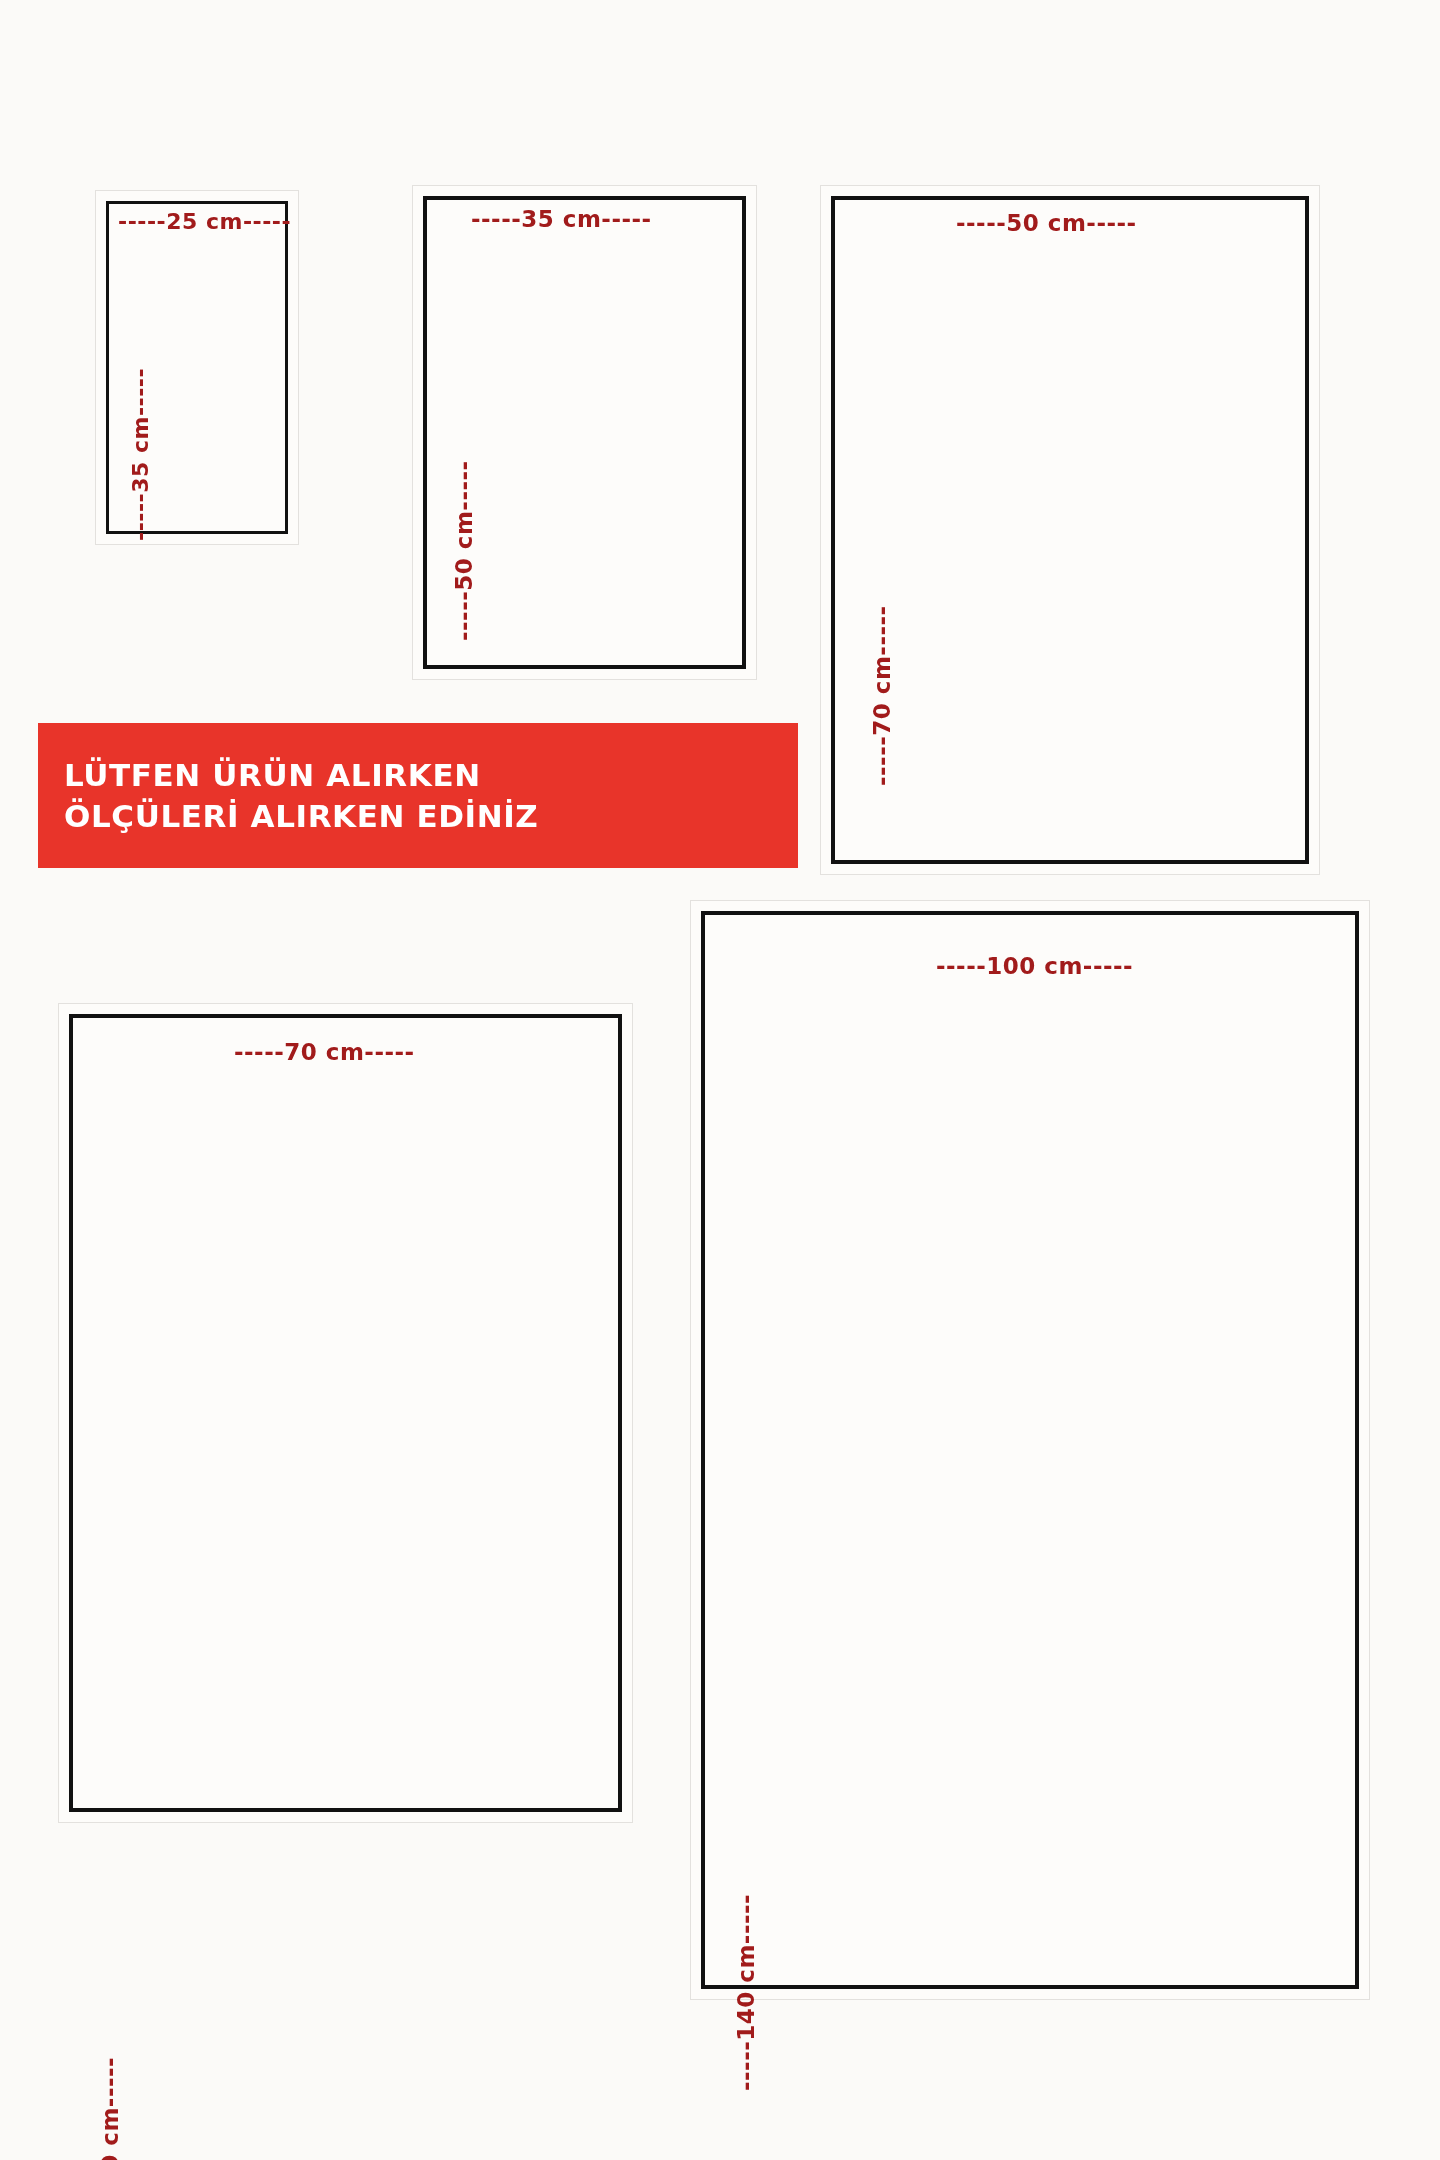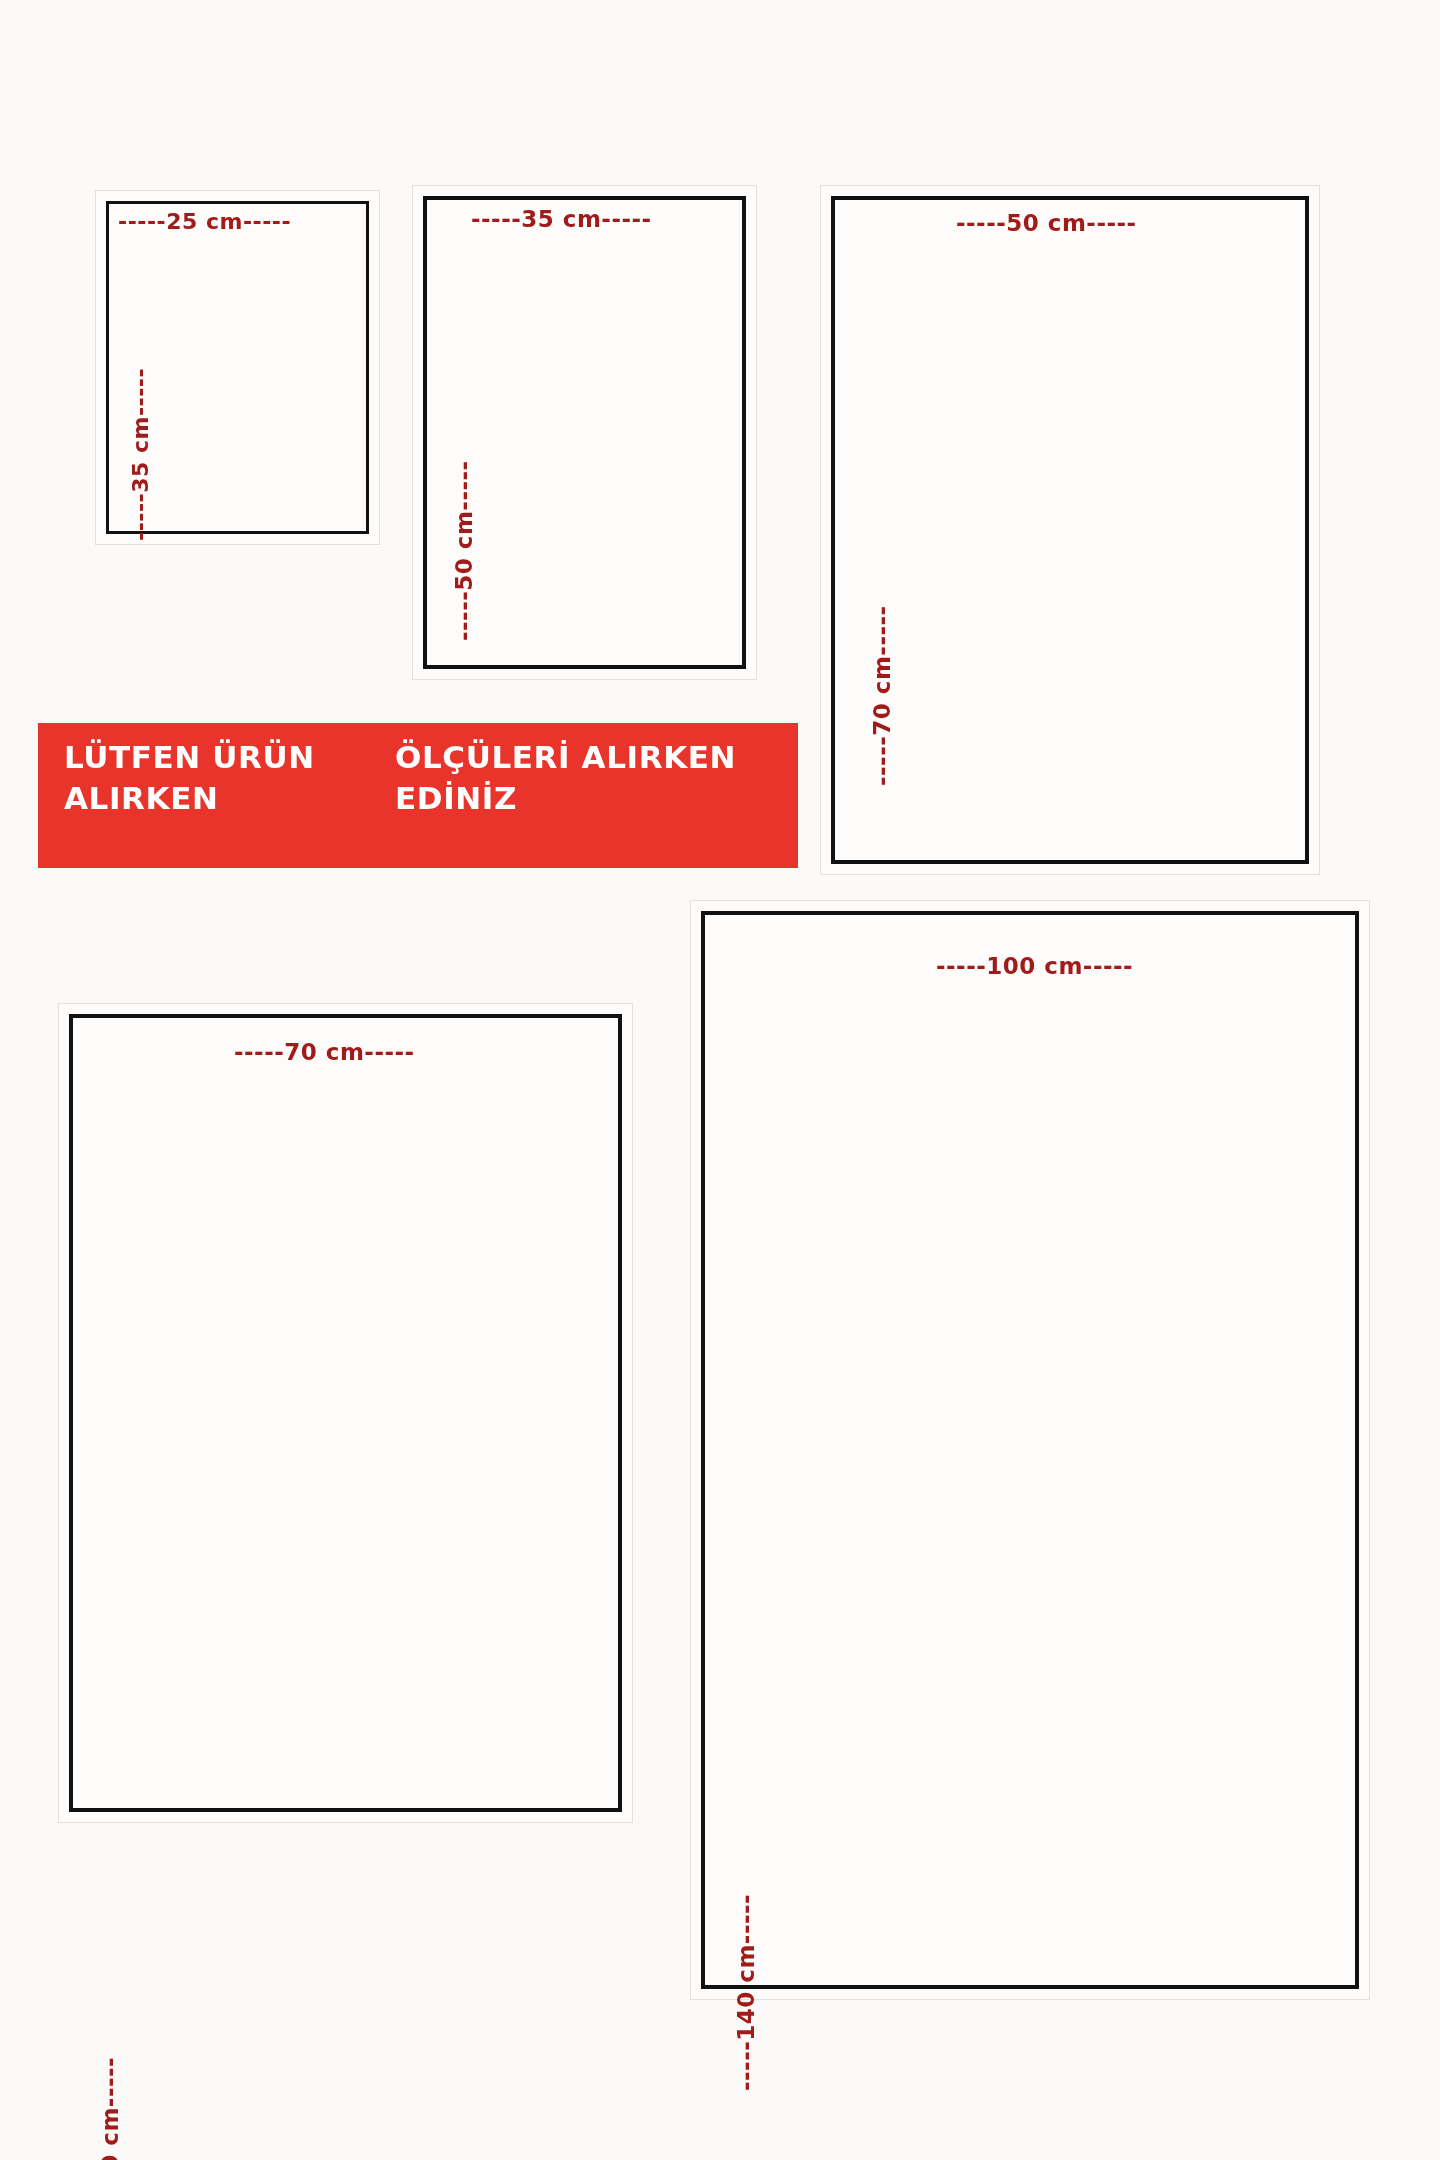--- a/index.html
+++ b/index.html
@@ -55,38 +55,38 @@
     transform: rotate(-90deg);
   }
 
   
   .notice {
     position: absolute;
     background: #e8342a;
     color: #ffffff;
     box-sizing: border-box;
     display: flex;
-    flex-direction: row;
+    flex-direction: column;
     justify-content: center;
     padding: 14px 26px;
   }
   .notice .line {
     font-size: 31px;
     font-weight: bold;
     letter-spacing: 0.6px;
     line-height: 1.32;
     font-family: "DejaVu Sans", sans-serif;
   }
 </style>
 </head>
 <body>
 
 <div class="canvas">
 
-  <div class="frame thin" style="left:95px; top:190px; width:285px; height:355px;text-align:right;">
+  <div class="frame thin" style="left:95px; top:190px; width:204px; height:355px;text-align:right;">
     <div class="inner"></div>
     <div class="dim" style="left:22px; top:18px; font-size:22px;">-----25 cm-----</div>
     <div class="dim vert" style="left:32px; top:350px; font-size:22px;">-----35 cm-----</div>
   </div>
 
   <div class="frame" style="left:412px; top:185px; width:345px; height:495px;">
     <div class="inner"></div>
     <div class="dim" style="left:58px; top:20px; font-size:23px;">-----35 cm-----</div>
     <div class="dim vert" style="left:38px; top:455px; font-size:23px;">-----50 cm-----</div>
   </div>

